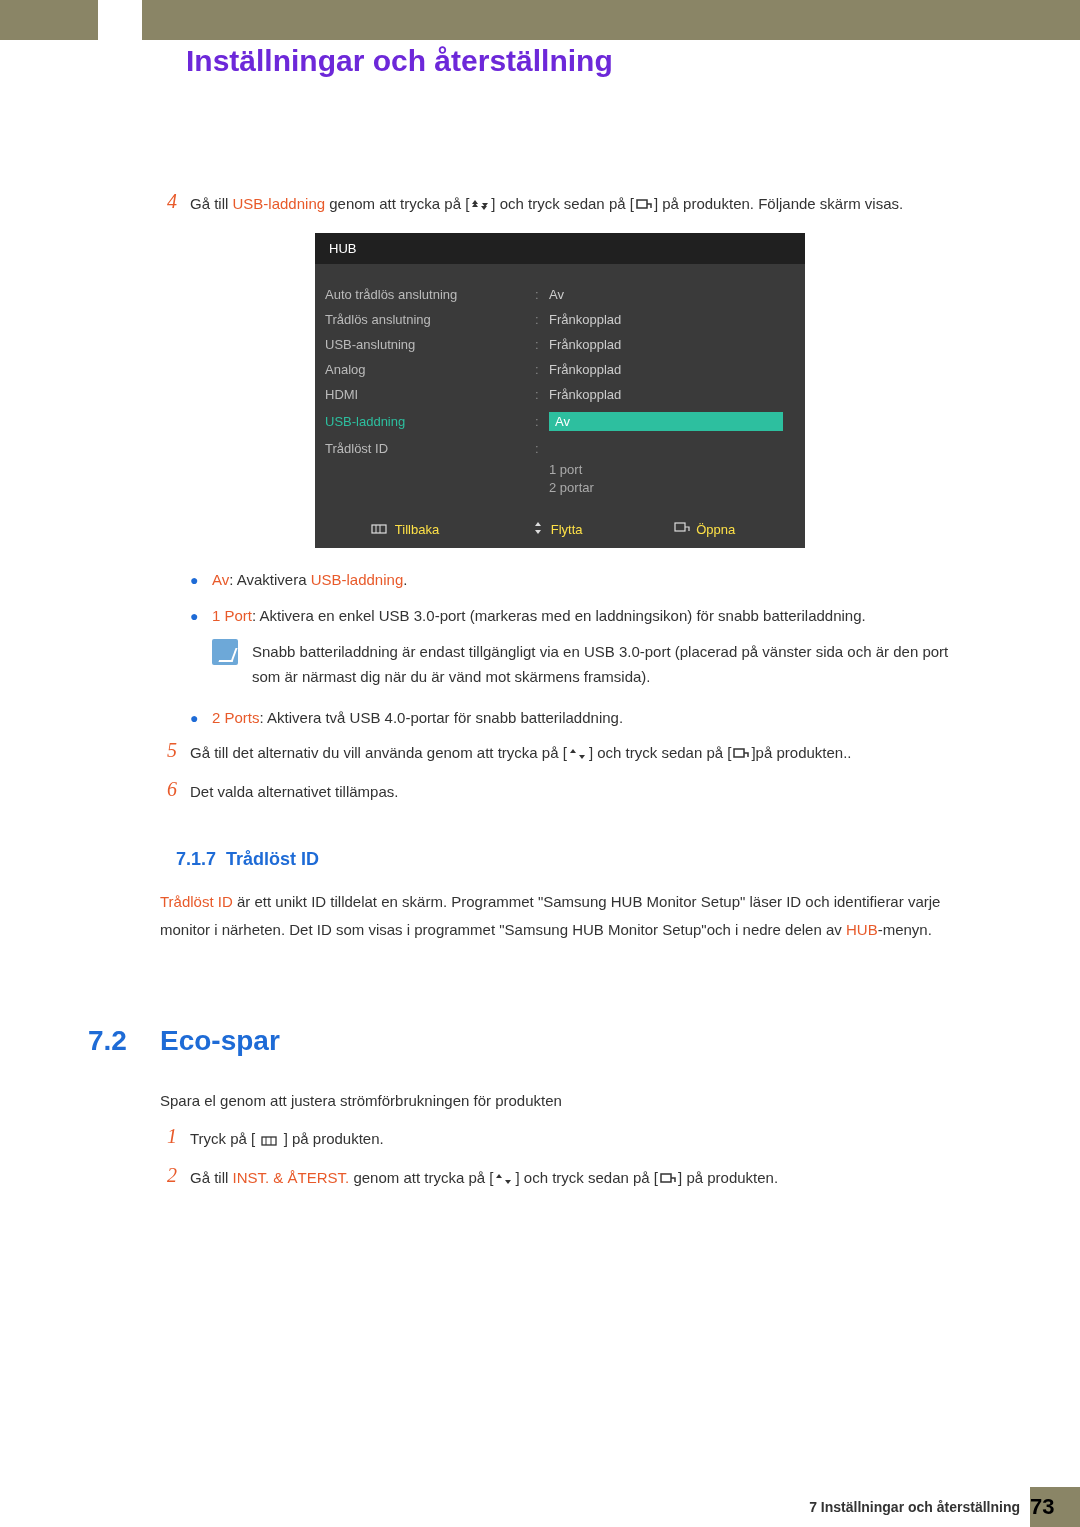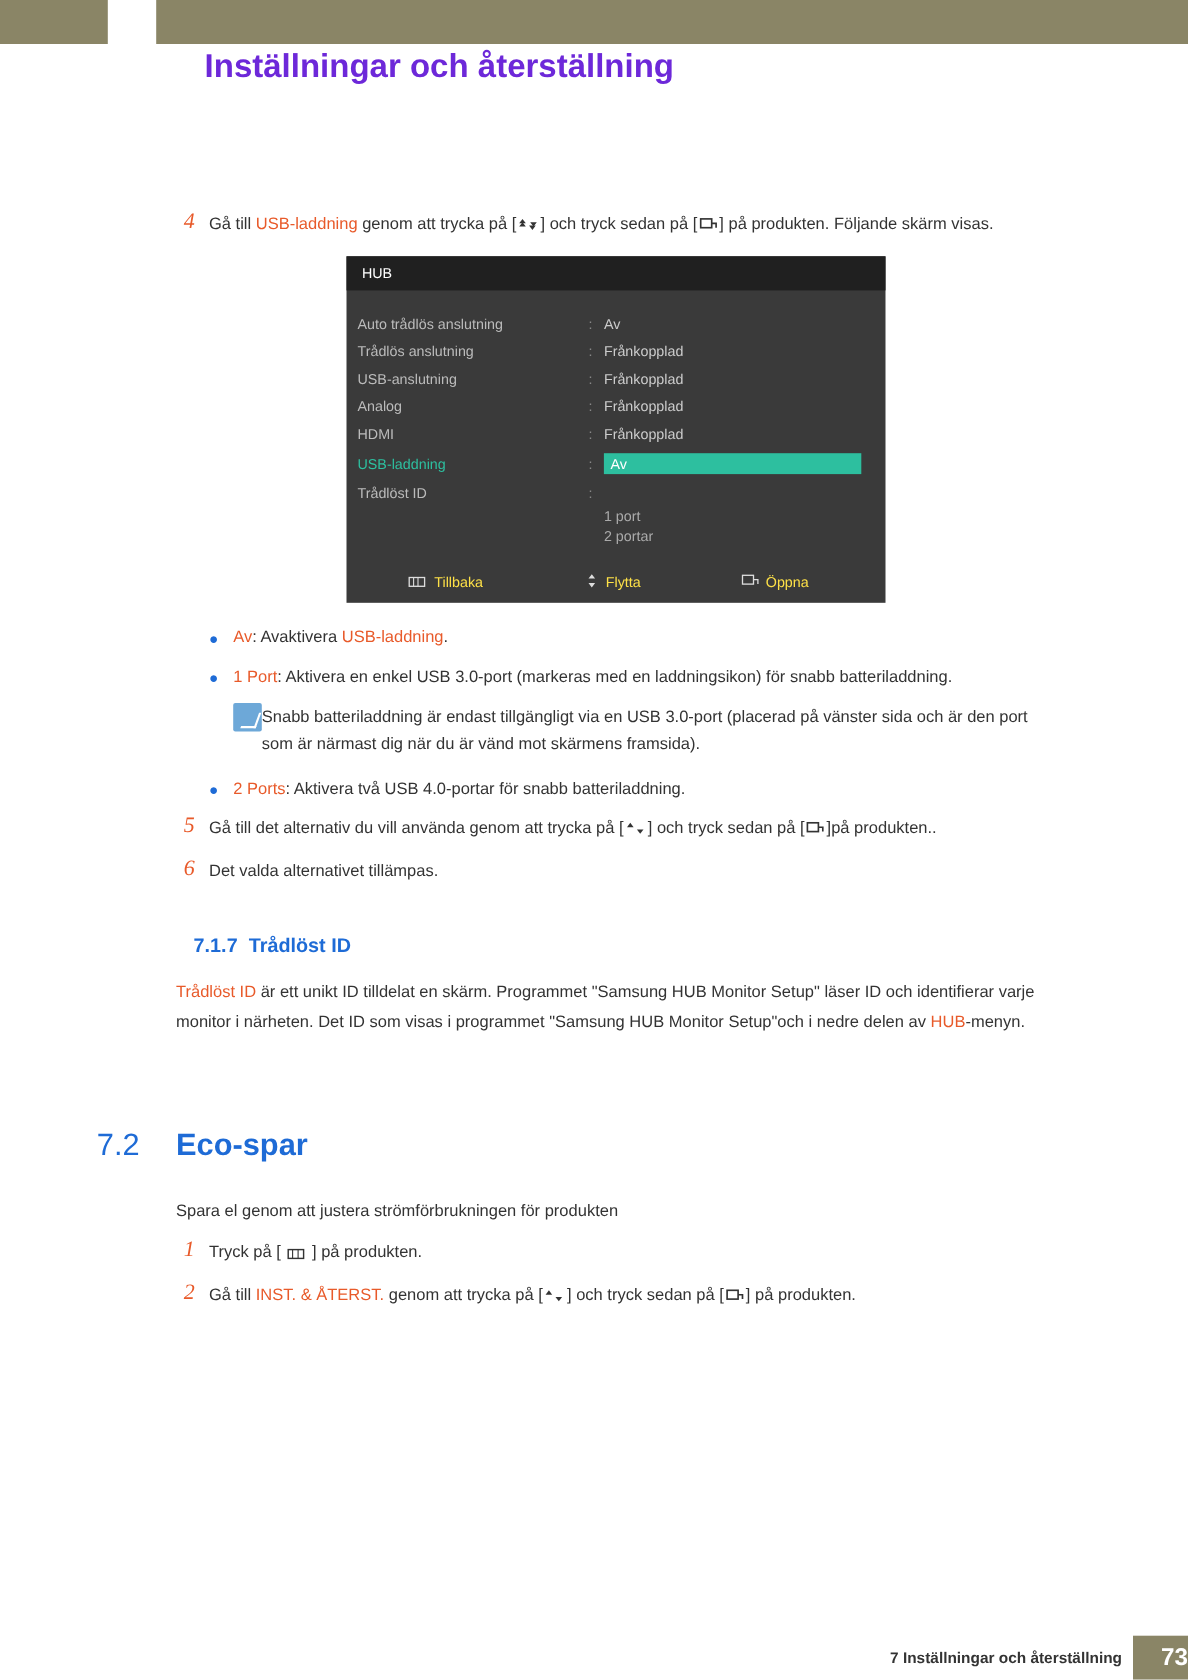--- a/index.html
+++ b/index.html
@@ -114,20 +114,21 @@
     margin-bottom: 8px;
   }
   .bullet-dot {
     width: 22px; flex-shrink: 0;
     color: #1e6bd6;
     font-size: 14px;
     padding-top: 2px;
   }
   .note-box {
     display: flex;
+    gap: 14px;
     margin: 10px 0 14px 52px;
     font-size: 15px;
     line-height: 1.7;
   }
   .note-icon {
     width: 26px; height: 26px;
     background: #6da8d8;
     flex-shrink: 0;
     position: relative;
     border-radius: 2px;
@@ -149,21 +150,21 @@
   }
   .body-para {
     font-size: 15px;
     line-height: 1.9;
     margin-bottom: 10px;
   }
   .section-num {
     position: absolute;
     left: -72px;
     font-size: 28px;
-    font-weight: normal;
+    font-weight: bold;
     color: #1e6bd6;
   }
   .section-block { position: relative; margin-top: 80px; }
   .section-title {
     font-size: 28px;
     font-weight: bold;
     color: #1e6bd6;
     margin-bottom: 30px;
   }
   .footer-bar {
@@ -180,24 +181,24 @@
     color: #333;
     vertical-align: middle;
     margin-right: 10px;
     line-height: 40px;
     text-align: right;
   }
   .footer-page {
     display: inline-block;
     width: 50px; height: 40px;
     background: #8a8566;
-    color: #ffffff;
+    color: #000000;
     font-size: 22px;
     font-weight: bold;
-    text-align: right;
+    text-align: left;
     line-height: 40px;
     vertical-align: middle;
   }
   svg { overflow: visible; }
 </style>
 </head>
 <body>
 
 <div class="topbar">
   <div class="topbar-tab"></div>

